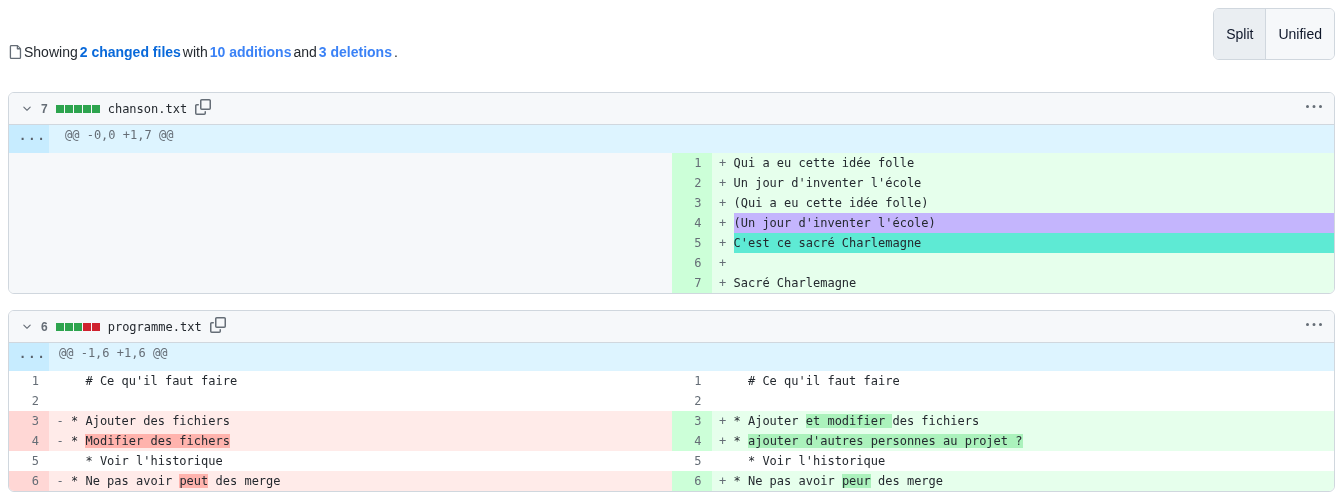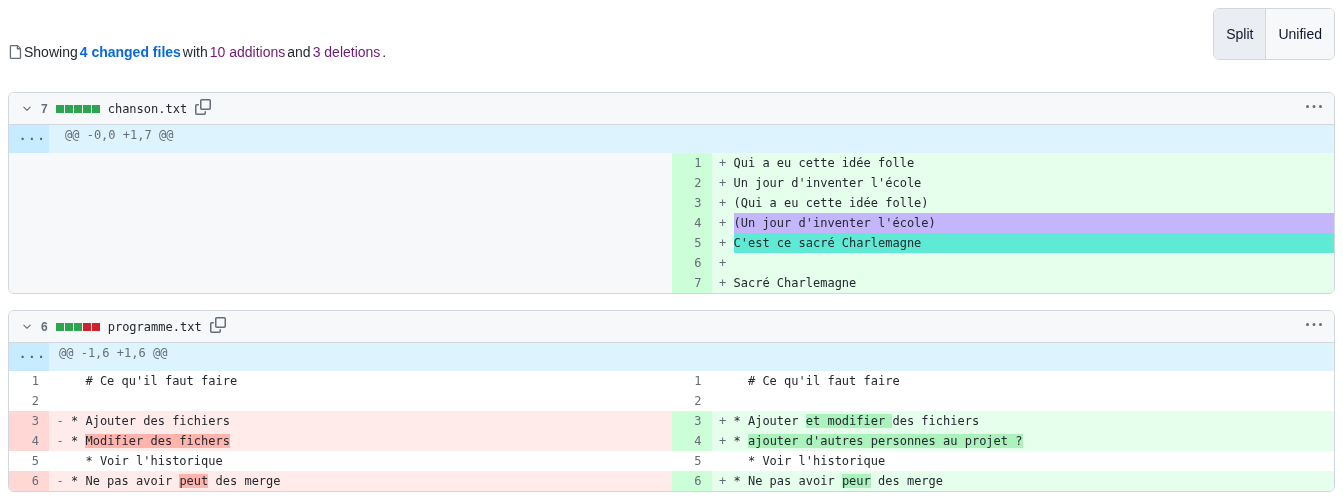--- a/index.html
+++ b/index.html
@@ -12,21 +12,21 @@
   width: 1343px;
 }
 .summary-row {
   display: flex;
   justify-content: space-between;
   align-items: flex-end;
   margin-bottom: 32px;
 }
 .summary-text { font-size: 14px; color: #24292f; display: flex; align-items: center; gap: 2px; }
 .summary-text .link { color: #0969da; font-weight: 600; }
-.summary-text .bold { font-weight: 400; color: #701a75; }
+.summary-text .bold { font-weight: 700; color: #3b82f6; }
 .file-icon-sm { width: 14px; height: 16px; fill: #656d76; }
 .view-toggle {
   display: flex;
   border: 1px solid #d0d7de;
   border-radius: 6px;
   overflow: hidden;
 }
 .view-toggle button {
   background: #f6f8fa;
   border: none;
@@ -95,21 +95,21 @@
 </style>
 </head>
 <body>
 
 <div class="summary-row">
   <div class="summary-text">
     <svg class="file-icon-sm" viewBox="0 0 16 16">
         <path d="M2 1.75C2 .784 2.784 0 3.75 0h6.586c.464 0 .909.184 1.237.513l2.914 2.914c.329.328.513.773.513 1.237v9.586A1.75 1.75 0 0113.25 16h-9.5A1.75 1.75 0 012 14.25V1.75zm1.5 0v12.5c0 .138.112.25.25.25h9.5a.25.25 0 00.25-.25V5h-2.75A.75.75 0 0110 4.25V1.5H3.75a.25.25 0 00-.25.25zM11.5 2.06V3.5h1.44L11.5 2.06z"></path>
       </svg>
     <span>Showing </span>
-    <span class="link">4 changed files</span>
+    <span class="link">2 changed files</span>
     <span> with </span>
     <span class="bold">10 additions</span>
     <span> and </span>
     <span class="bold">3 deletions</span>
     <span>.</span>
   </div>
   <div class="view-toggle">
     <button class="active">Split</button>
     <button>Unified</button>
   </div>

